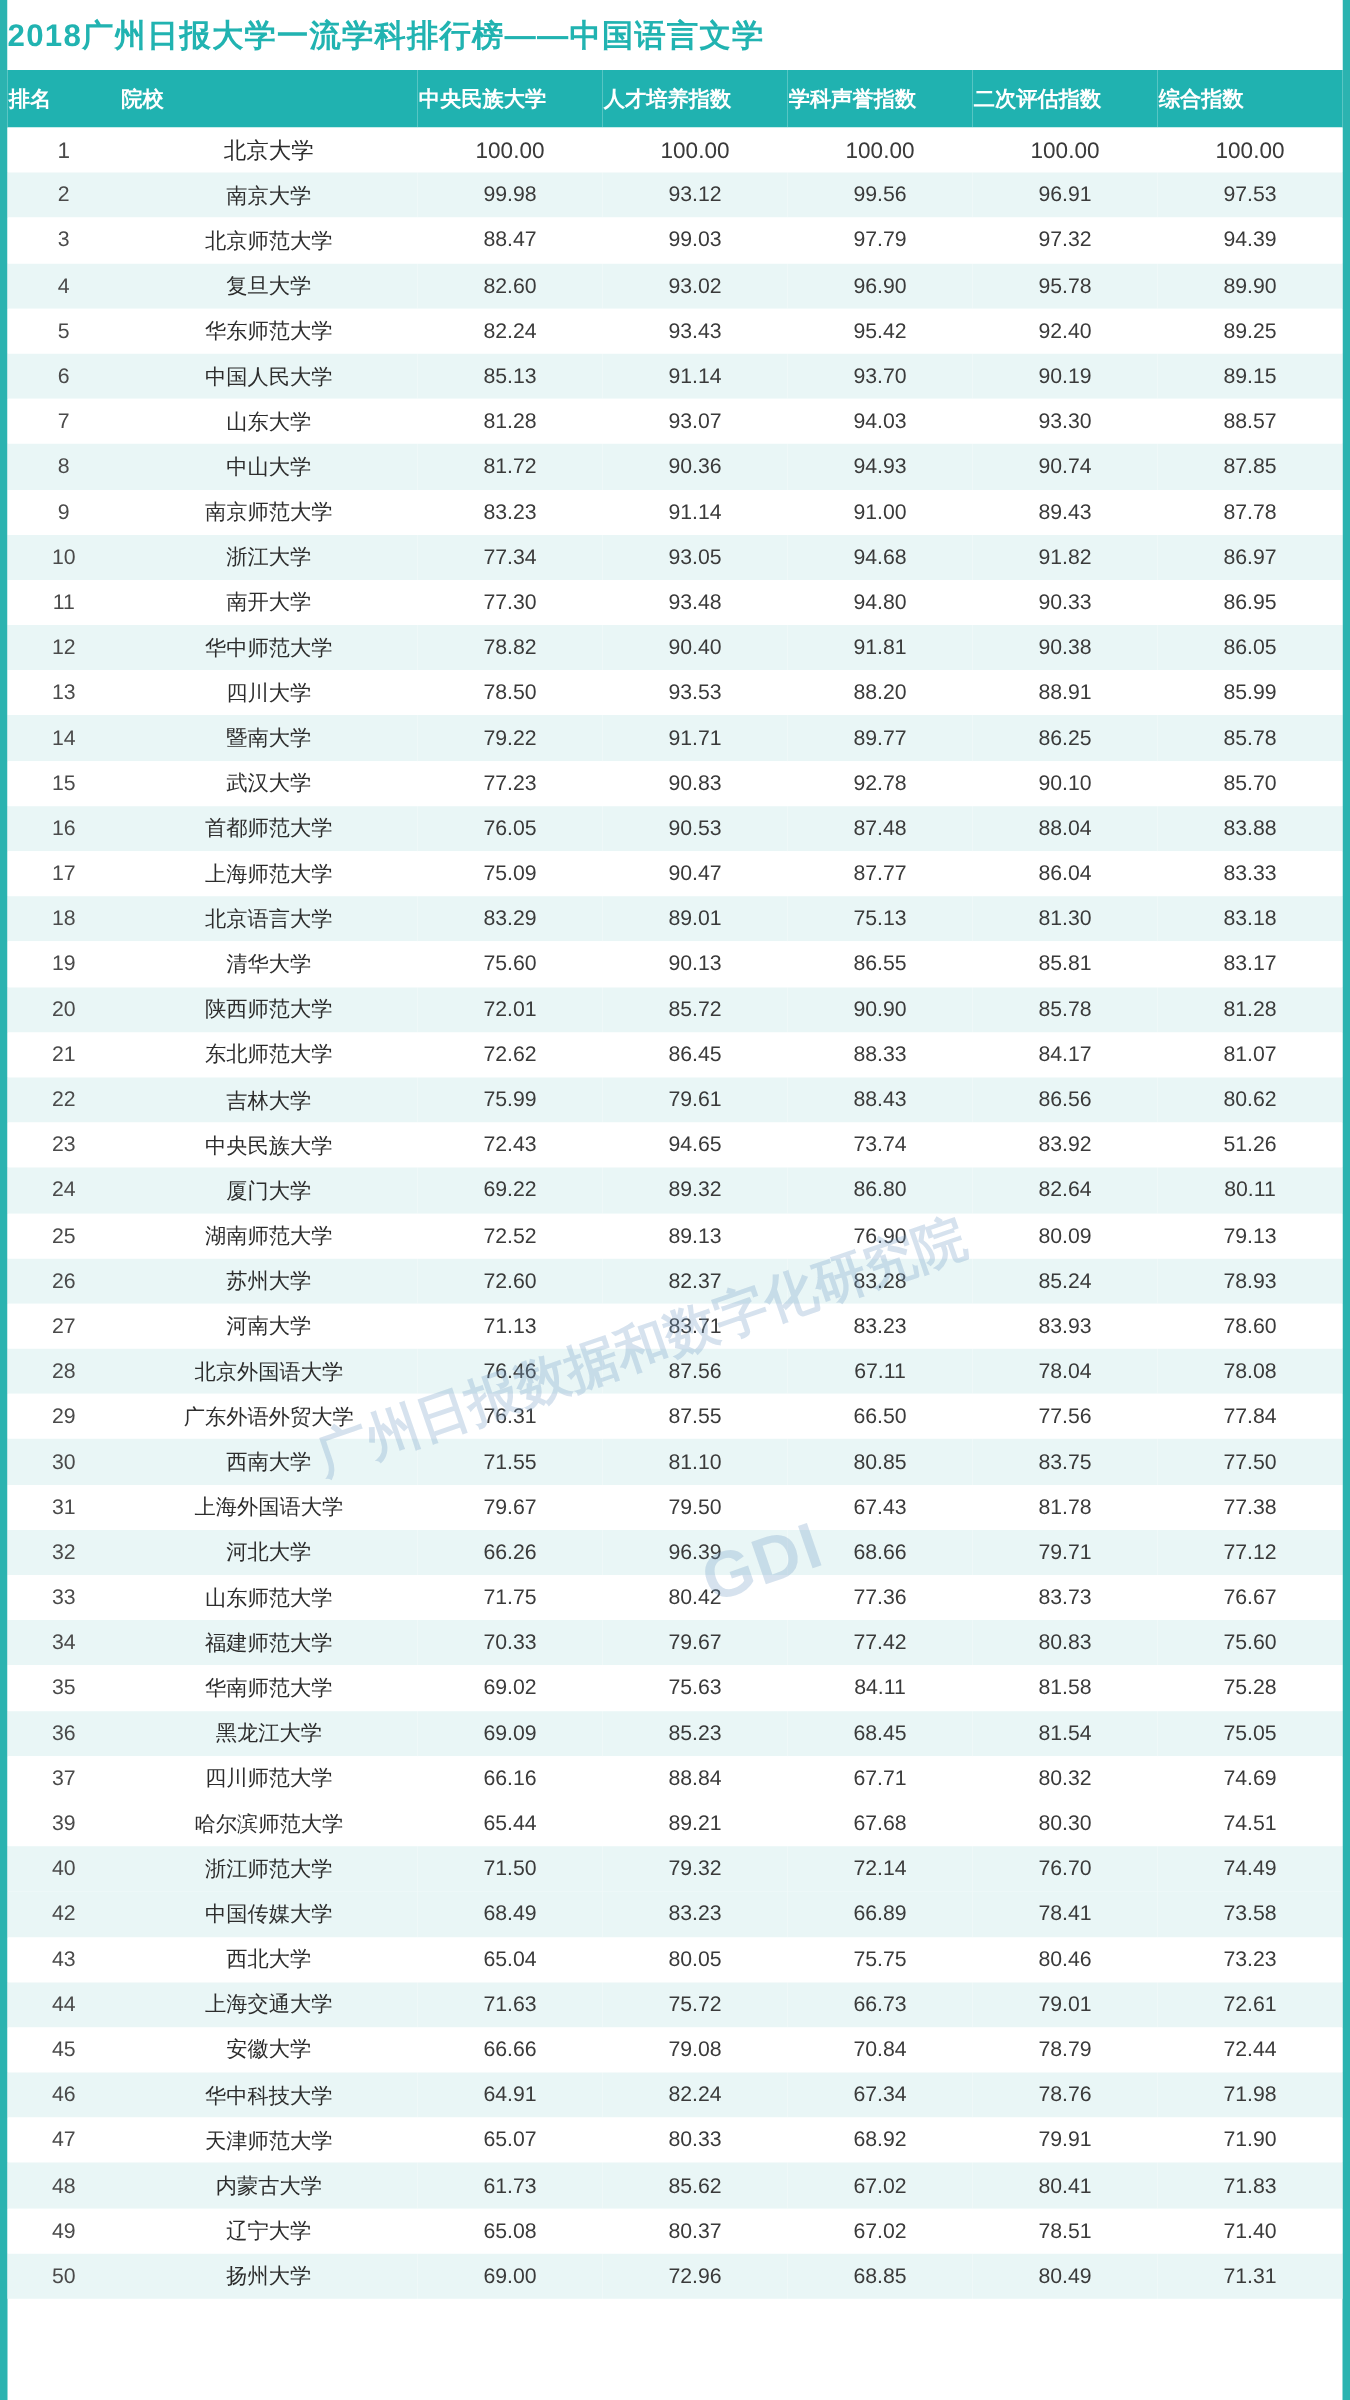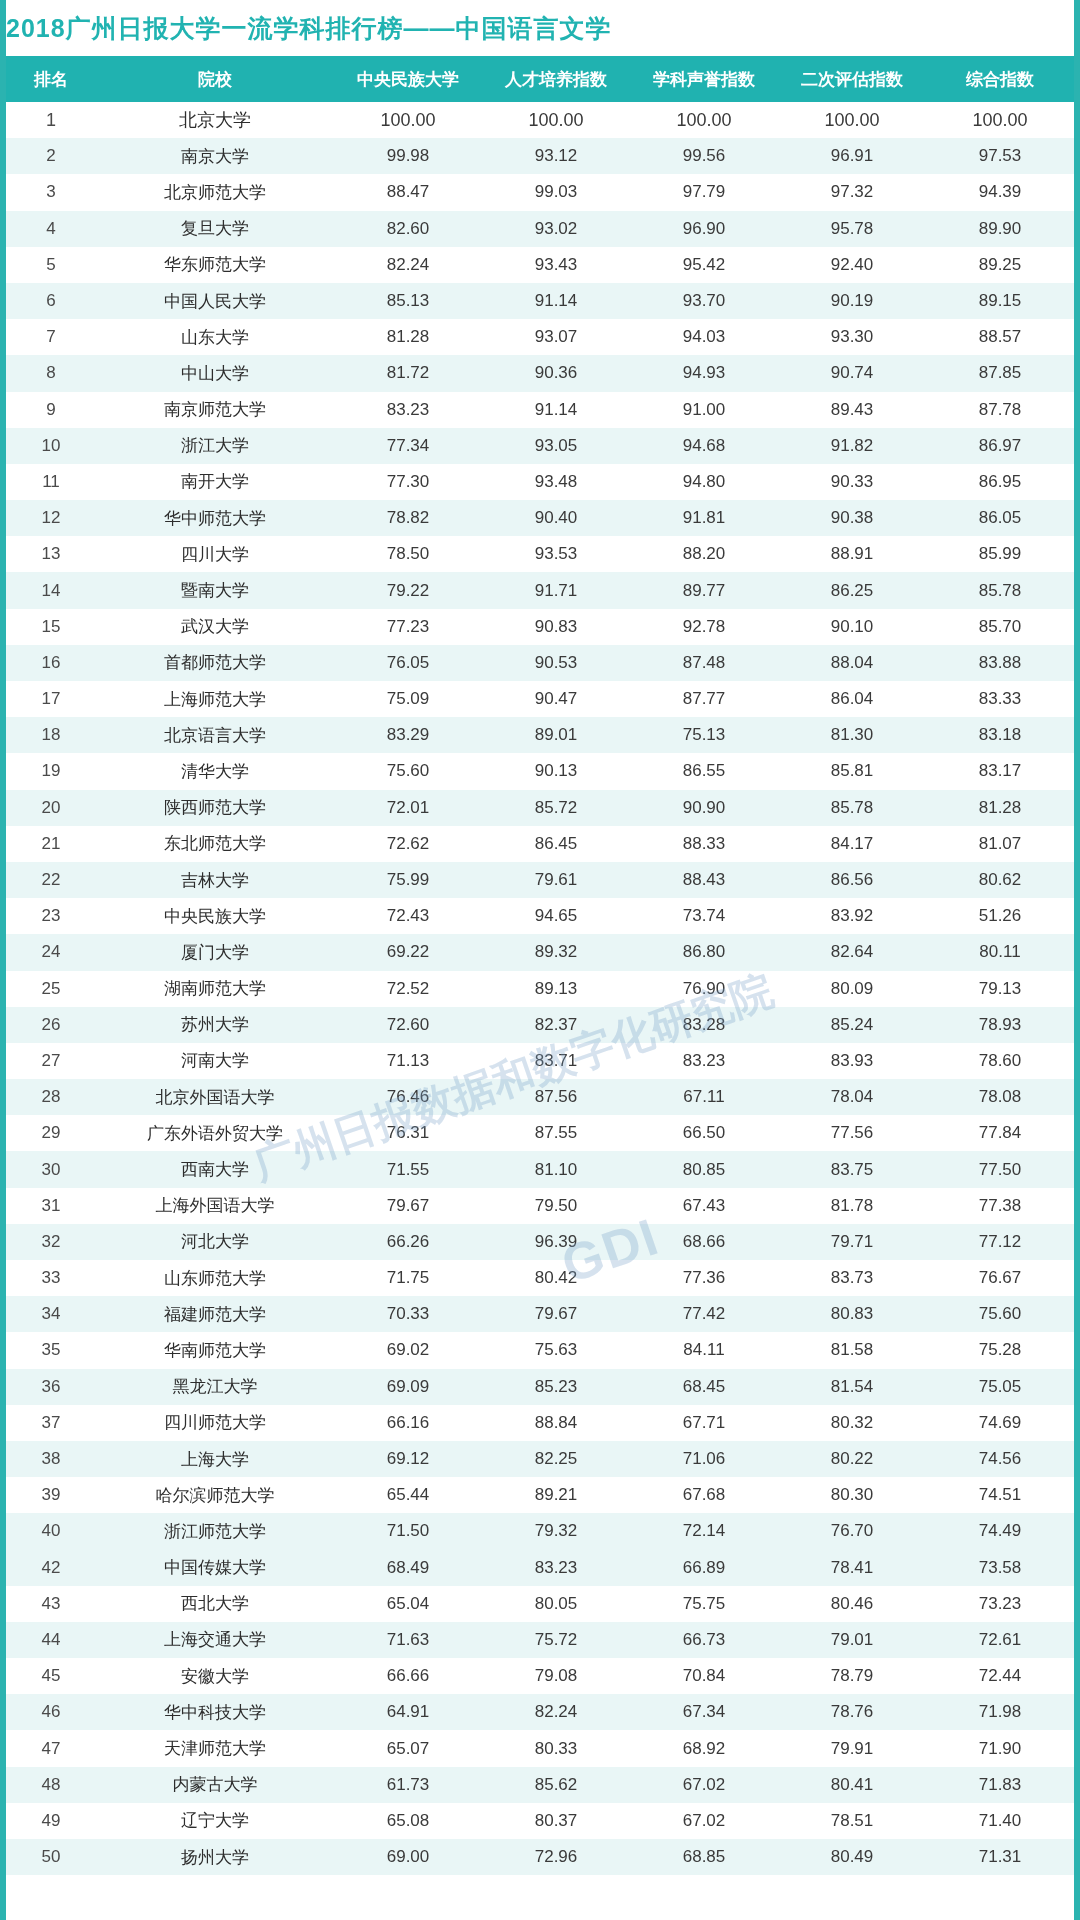--- a/index.html
+++ b/index.html
@@ -42,21 +42,21 @@
     border-collapse: collapse;
     table-layout: fixed;
   }
   thead th {
     background: #20b2b0;
     color: #ffffff;
     font-size: 17px;
     font-weight: bold;
     height: 44px;
     vertical-align: middle;
-    text-align: center;
+    text-align: left;
     white-space: nowrap;
   }
   th.col-rank { width: 88px; }
   th.col-school { width: 236px; }
   th.col-idx { width: 146px; }
   tbody td {
     font-size: 17px;
     color: #3a3a3a;
     height: 34.2px;
     text-align: center;
@@ -447,29 +447,20 @@
         </tr>
         <tr class="odd">
           <td class="c-rank">37</td>
           <td class="c-school">四川师范大学</td>
           <td class="c-num">66.16</td>
           <td class="c-num">88.84</td>
           <td class="c-num">67.71</td>
           <td class="c-num">80.32</td>
           <td class="c-num">74.69</td>
         </tr>
-        <tr class="even">
-          <td class="c-rank">38</td>
-          <td class="c-school">上海大学</td>
-          <td class="c-num">69.12</td>
-          <td class="c-num">82.25</td>
-          <td class="c-num">71.06</td>
-          <td class="c-num">80.22</td>
-          <td class="c-num">74.56</td>
-        </tr>
         <tr class="odd">
           <td class="c-rank">39</td>
           <td class="c-school">哈尔滨师范大学</td>
           <td class="c-num">65.44</td>
           <td class="c-num">89.21</td>
           <td class="c-num">67.68</td>
           <td class="c-num">80.30</td>
           <td class="c-num">74.51</td>
         </tr>
         <tr class="even">

